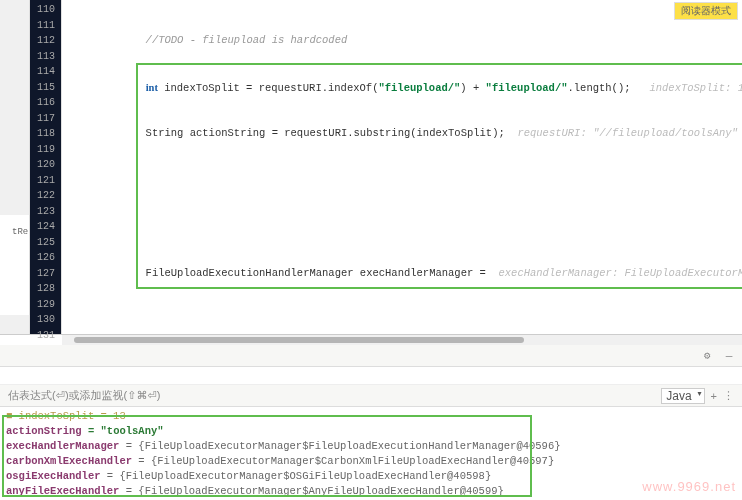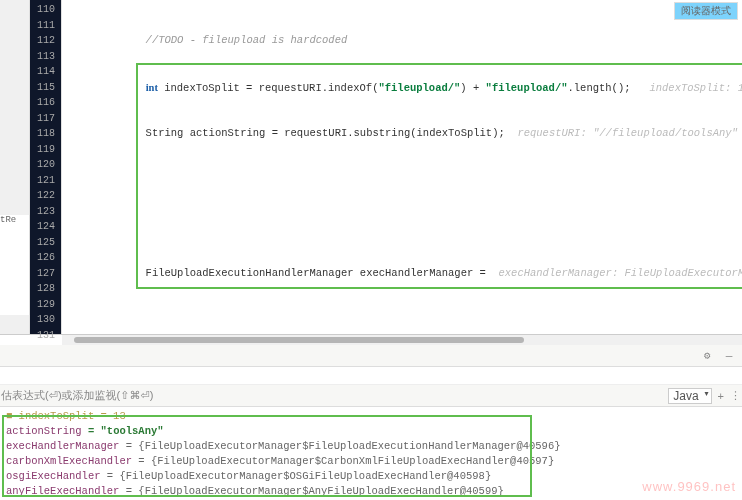--- a/index.html
+++ b/index.html
@@ -7,36 +7,36 @@
 .editor { display: flex; height: 335px; border-bottom: 1px solid #ccc; position: relative; }
 .gutter-extra { width: 30px; background: #f0f0f0; border-right: 1px solid #e0e0e0; }
 .gutter { background: #0f172a; border-right: 1px solid #e0e0e0; padding: 2px 6px 2px 4px; color: #aaa; text-align: right; font-size: 10px; line-height: 15.5px; user-select: none; width: 32px; }
 .code-area { flex: 1; overflow: hidden; position: relative; }
 .code { padding: 2px 0 2px 8px; line-height: 15.5px; white-space: pre; font-size: 10.5px; color: #333; }
 .code-line { height: 15.5px; }
 .kw { color: #1c5fa8; font-weight: bold; font-family: Liberation Serif, serif; }
 .str { color: #0a7d3e; font-weight: bold; }
 .cmt { color: #999; font-style: italic; }
 .hint { color: #bbb; font-style: italic; }
-.reader-mode { position: absolute; top: 2px; right: 4px; background: #7dd3fc; border: 1px solid #ddd; padding: 1px 6px; font-size: 10px; color: #666; font-family: sans-serif; }
+.reader-mode { position: absolute; top: 2px; right: 4px; background: #fde047; border: 1px solid #ddd; padding: 1px 6px; font-size: 10px; color: #666; font-family: sans-serif; }
 .green-box { position: absolute; border: 2px solid #5fbd4e; pointer-events: none; }
 .box-editor { top: 63px; left: 74px; width: 665px; height: 226px; }
-.frag-left { position: absolute; left: 0; top: 215px; width: 30px; height: 100px; background: #fff; font-size: 9px; color: #666; padding: 0; border-right: 1px solid #ddd; }
+.frag-left { position: absolute; left: 0; top: 215px; width: 30px; height: 100px; background: #fff; font-size: 9px; color: #666; padding: 12px; border-right: 1px solid #ddd; }
 .scrollbar-h { height: 10px; background: #f0f0f0; position: relative; margin-left: 62px; }
 .scrollbar-h .thumb { position: absolute; left: 12px; top: 2px; width: 450px; height: 6px; background: #b5b5b5; border-radius: 3px; }
 .panel-toolbar { height: 22px; background: #f7f7f5; border-bottom: 1px solid #ddd; display: flex; align-items: center; justify-content: flex-end; padding: 0 6px; gap: 8px; }
 .panel-toolbar .icon { width: 14px; height: 14px; display: inline-flex; align-items: center; justify-content: center; color: #888; cursor: pointer; font-size: 11px; }
 .breadcrumb { height: 18px; border-bottom: 1px solid #eee; }
-.debug-header { height: 22px; background: #f7f7f5; border-bottom: 1px solid #ddd; display: flex; align-items: center; padding: 0 1px; font-family: sans-serif; font-size: 11px; color: #888; justify-content: space-between; }
+.debug-header { height: 22px; background: #f7f7f5; border-bottom: 1px solid #ddd; display: flex; align-items: center; padding: 0 8px; font-family: sans-serif; font-size: 11px; color: #888; justify-content: space-between; }
 .debug-header .right { display: flex; align-items: center; gap: 6px; }
 .combo { border: 1px solid #ccc; background: #fff; padding: 0 12px 0 4px; height: 16px; font-size: 12px; color: #555; position: relative; }
 .combo::after { content: '▾'; position: absolute; right: 2px; top: 0; font-size: 8px; }
 .vars { padding: 2px 6px; font-size: 10.5px; line-height: 15px; position: relative; }
 .var-line { white-space: pre; color: #333; }
-.var-name { color: #8a3a6e; }
+.var-name { color: #8a3a6e; font-weight: bold; }
 .var-val-em { font-weight: bold; color: #2b7a35; }
 .var-val { color: #666; }
 .box-vars { top: 8px; left: 2px; width: 530px; height: 82px; }
 .watermark { position: absolute; bottom: 6px; right: 6px; color: rgba(255,80,80,0.35); font-size: 13px; font-family: Arial, sans-serif; pointer-events: none; letter-spacing: 1px; }
 </style>
 </head>
 <body>
 
 <div class="editor">
   <div class="gutter-extra"></div>

